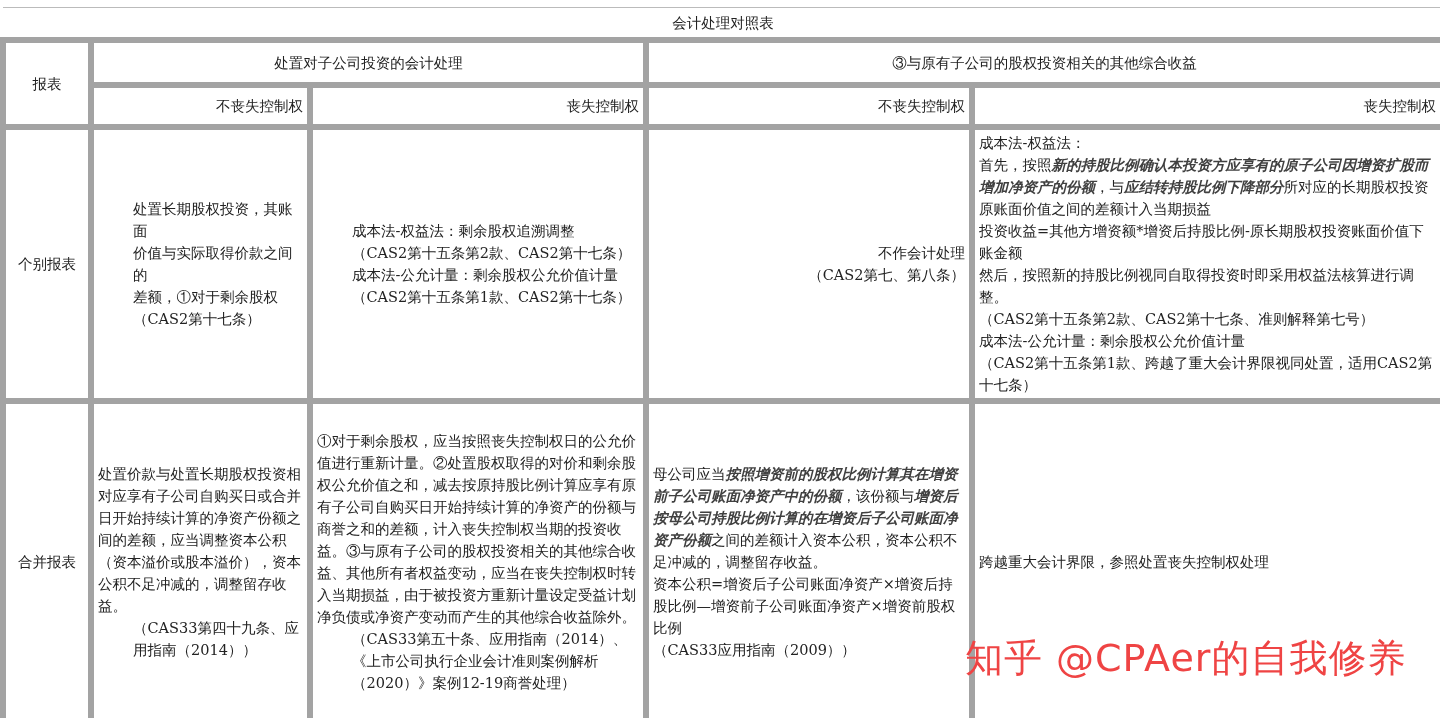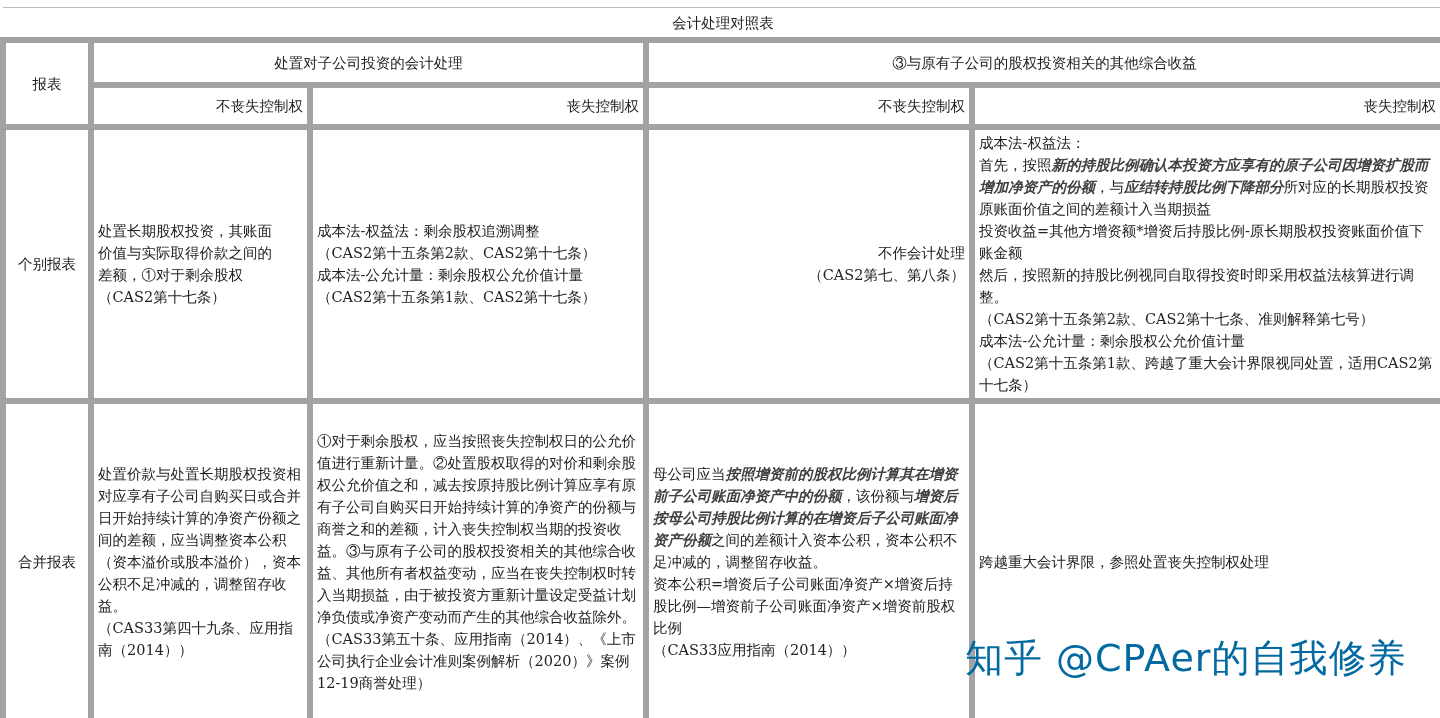--- a/index.html
+++ b/index.html
@@ -7,23 +7,23 @@
          font-family:"DejaVu Serif","Liberation Serif",serif; color:#222; }
   table { border-collapse:collapse; position:absolute; left:0; top:7px; width:1440px; height:718px; table-layout:fixed; }
   td, th { border:6px solid #a3a3a3; font-weight:normal; font-size:14.5px; line-height:22px; padding:0 4px; vertical-align:middle; }
   .title { text-align:center; height:29px; border-top:1px solid #bbb; border-left:none; border-right:none; }
   .h1 { text-align:center; height:39px; }
   .h2 { text-align:right; height:36px; }
   .rowlabel { text-align:center; }
   .center { text-align:right; }
   .left { text-align:left; }
   .red { color:#404040; font-weight:bold;font-style:italic; }
-  .line { display:block; }
+  .line { display:block;margin-left:35px; }
   .watermark { position:absolute; left:965px; top:633px; font-family:"DejaVu Sans","Liberation Sans",sans-serif;
-               font-size:38px; color:#0369a1; letter-spacing:1px; white-space:nowrap; }
+               font-size:38px; color:#ef4444; letter-spacing:1px; white-space:nowrap; }
 </style>
 </head>
 <body>
 
 <table>
   <colgroup>
     <col style="width:88px">
     <col style="width:219px">
     <col style="width:336px">
     <col style="width:326px">
@@ -70,21 +70,21 @@
     <td class="rowlabel">合并报表</td>
     <td class="left">
       <span>处置价款与处置长期股权投资相对应享有子公司自购买日或合并日开始持续计算的净资产份额之间的差额，应当调整资本公积（资本溢价或股本溢价），资本公积不足冲减的，调整留存收益。</span>
       <span class="line">（CAS33第四十九条、应用指南（2014））</span>
     </td>
     <td class="left">
       <span>①对于剩余股权，应当按照丧失控制权日的公允价值进行重新计量。②处置股权取得的对价和剩余股权公允价值之和，减去按原持股比例计算应享有原有子公司自购买日开始持续计算的净资产的份额与商誉之和的差额，计入丧失控制权当期的投资收益。③与原有子公司的股权投资相关的其他综合收益、其他所有者权益变动，应当在丧失控制权时转入当期损益，由于被投资方重新计量设定受益计划净负债或净资产变动而产生的其他综合收益除外。</span>
       <span class="line">（CAS33第五十条、应用指南（2014）、《上市公司执行企业会计准则案例解析（2020）》案例12-19商誉处理）</span>
     </td>
     <td class="left">
-      <div><span>母公司应当</span><span class="red">按照增资前的股权比例计算其在增资前子公司账面净资产中的份额</span><span>，该份额与</span><span class="red">增资后按母公司持股比例计算的在增资后子公司账面净资产份额</span><span>之间的差额计入资本公积，资本公积不足冲减的，调整留存收益。</span><br><span>资本公积=增资后子公司账面净资产×增资后持股比例—增资前子公司账面净资产×增资前股权比例</span><br><span>（CAS33应用指南（2014））</span></div>
+      <div><span>母公司应当</span><span class="red">按照增资前的股权比例计算其在增资前子公司账面净资产中的份额</span><span>，该份额与</span><span class="red">增资后按母公司持股比例计算的在增资后子公司账面净资产份额</span><span>之间的差额计入资本公积，资本公积不足冲减的，调整留存收益。</span><br><span>资本公积=增资后子公司账面净资产×增资后持股比例—增资前子公司账面净资产×增资前股权比例</span><br><span>（CAS33应用指南（2009））</span></div>
     </td>
     <td class="left">
       <span>跨越重大会计界限，参照处置丧失控制权处理</span>
     </td>
   </tr>
 </tbody>
   </table>
 
 <div class="watermark">知乎 @CPAer的自我修养</div>
 

